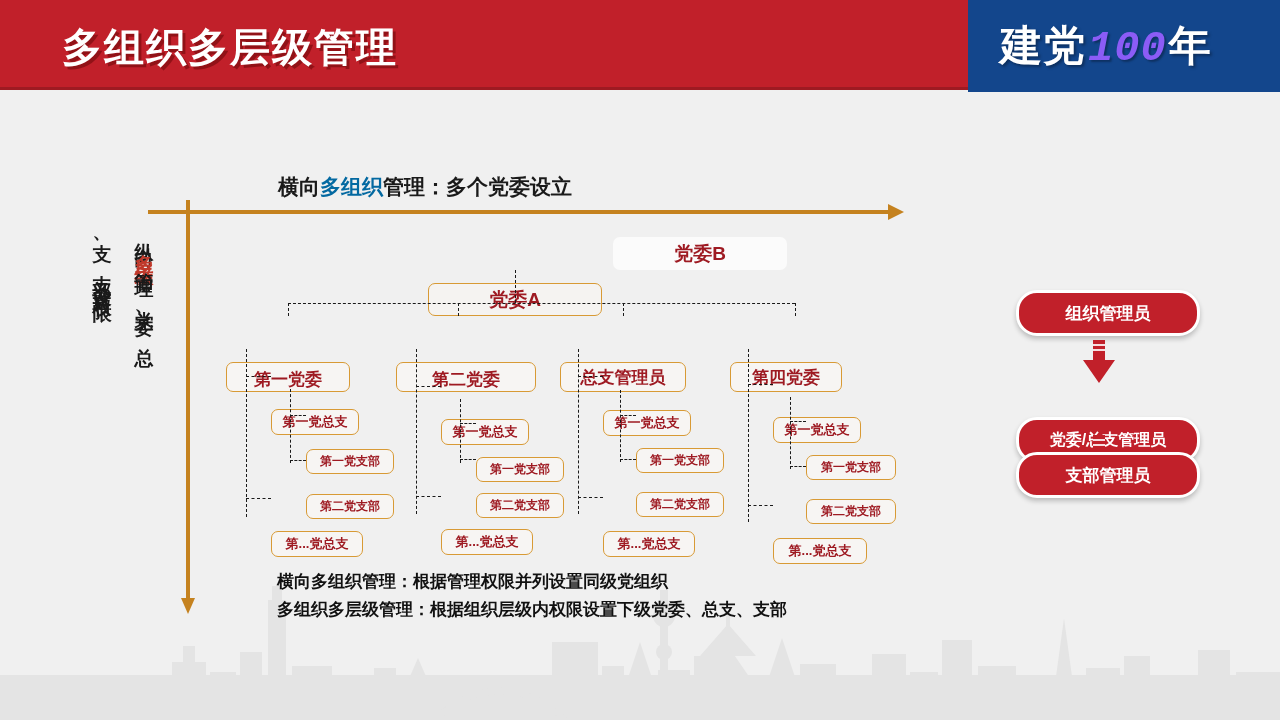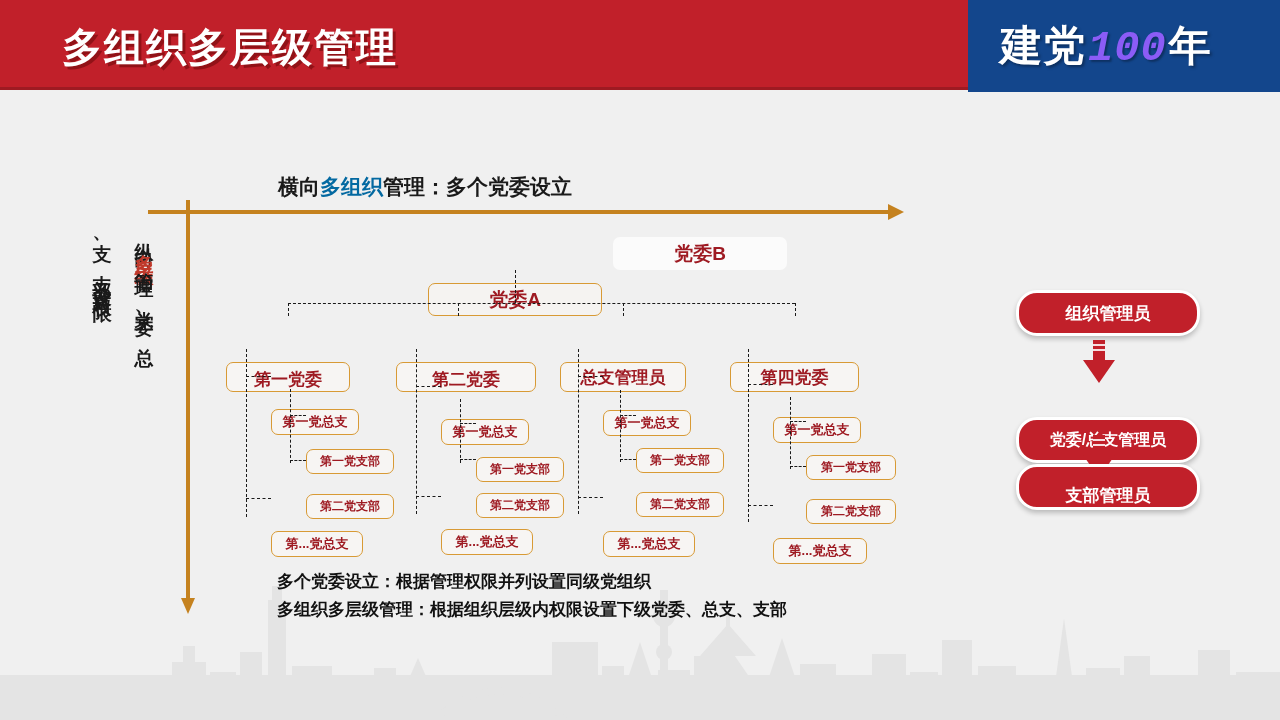--- a/index.html
+++ b/index.html
@@ -111,21 +111,21 @@
     box-sizing:border-box;
     background:#c1202a;
     border:3px solid #ffffff;
     border-radius:21px;
     box-shadow:0 3px 5px rgba(0,0,0,.22);
     color:#ffffff;font-weight:bold;font-size:17px;
     display:flex;align-items:center;justify-content:center;white-space:nowrap;
   }
   .flow-box.b1{top:290px;}
   .flow-box.b2{top:385px;font-size:16px;margin-top:32px;}
-  .flow-box.b3{top:464px;align-items:flex-end;}
+  .flow-box.b3{top:452px;}
   .flow-arrow{position:absolute;left:1082px;width:34px;height:44px;}
 </style>
 </head>
 <body>
 
 <svg class="skyline" viewBox="0 0 1280 140" preserveAspectRatio="none">
   <g fill="#e4e4e4">
     <rect x="0" y="95" width="1280" height="45"></rect>
     <rect x="30" y="108" width="60" height="32"></rect>
     <rect x="96" y="96" width="40" height="44"></rect>
@@ -280,21 +280,21 @@
 </div>
 <div class="dh" style="left:620px;top:459px;width:16px;"></div>
 <div class="box box-l3" style="left:636px;top:446px;width:88px;">
   <span>第二党支部</span>
 </div>
 <div class="dh" style="left:578px;top:497px;width:25px;"></div>
 <div class="box box-l2" style="left:603px;top:485px;width:92px;">
   <span>第...党总支</span>
 </div>
 
-<div class="box box-l1" style="left:730px;top:316px;width:129px;">
+<div class="box box-l1" style="left:730px;top:316px;width:112px;">
   <span>第四党委</span>
 </div>
 <div class="dv" style="left:748px;top:349px;height:173px;"></div>
 <div class="dh" style="left:748px;top:384px;width:25px;"></div>
 <div class="box box-l2" style="left:773px;top:371px;width:88px;">
   <span>第一党总支</span>
 </div>
 <div class="dv" style="left:790px;top:397px;height:72px;"></div>
 <div class="dh" style="left:790px;top:421px;width:16px;"></div>
 <div class="box box-l3" style="left:806px;top:409px;width:90px;">
@@ -302,21 +302,21 @@
 </div>
 <div class="dh" style="left:790px;top:466px;width:16px;"></div>
 <div class="box box-l3" style="left:806px;top:453px;width:90px;">
   <span>第二党支部</span>
 </div>
 <div class="dh" style="left:748px;top:505px;width:25px;"></div>
 <div class="box box-l2" style="left:773px;top:492px;width:94px;">
   <span>第...党总支</span>
 </div>
 
-<div class="note note1">多个党委设立：根据管理权限并列设置同级党组织</div>
+<div class="note note1">横向多组织管理：根据管理权限并列设置同级党组织</div>
 <div class="note note2">多组织多层级管理：根据组织层级内权限设置下级党委、总支、支部</div>
 
 <div class="flow-box b1">
   <span>组织管理员</span>
 </div>
 <svg class="flow-arrow" style="top:340px;" viewBox="0 0 34 44">
   <polygon points="11,0 23,0 23,20 33,20 17,43 1,20 11,20" fill="#c1202a"></polygon>
   <rect x="11" y="4" width="12" height="2" fill="#ffffff" opacity="0.85"></rect>
   <rect x="11" y="9" width="12" height="2" fill="#ffffff" opacity="0.85"></rect>
 </svg>

